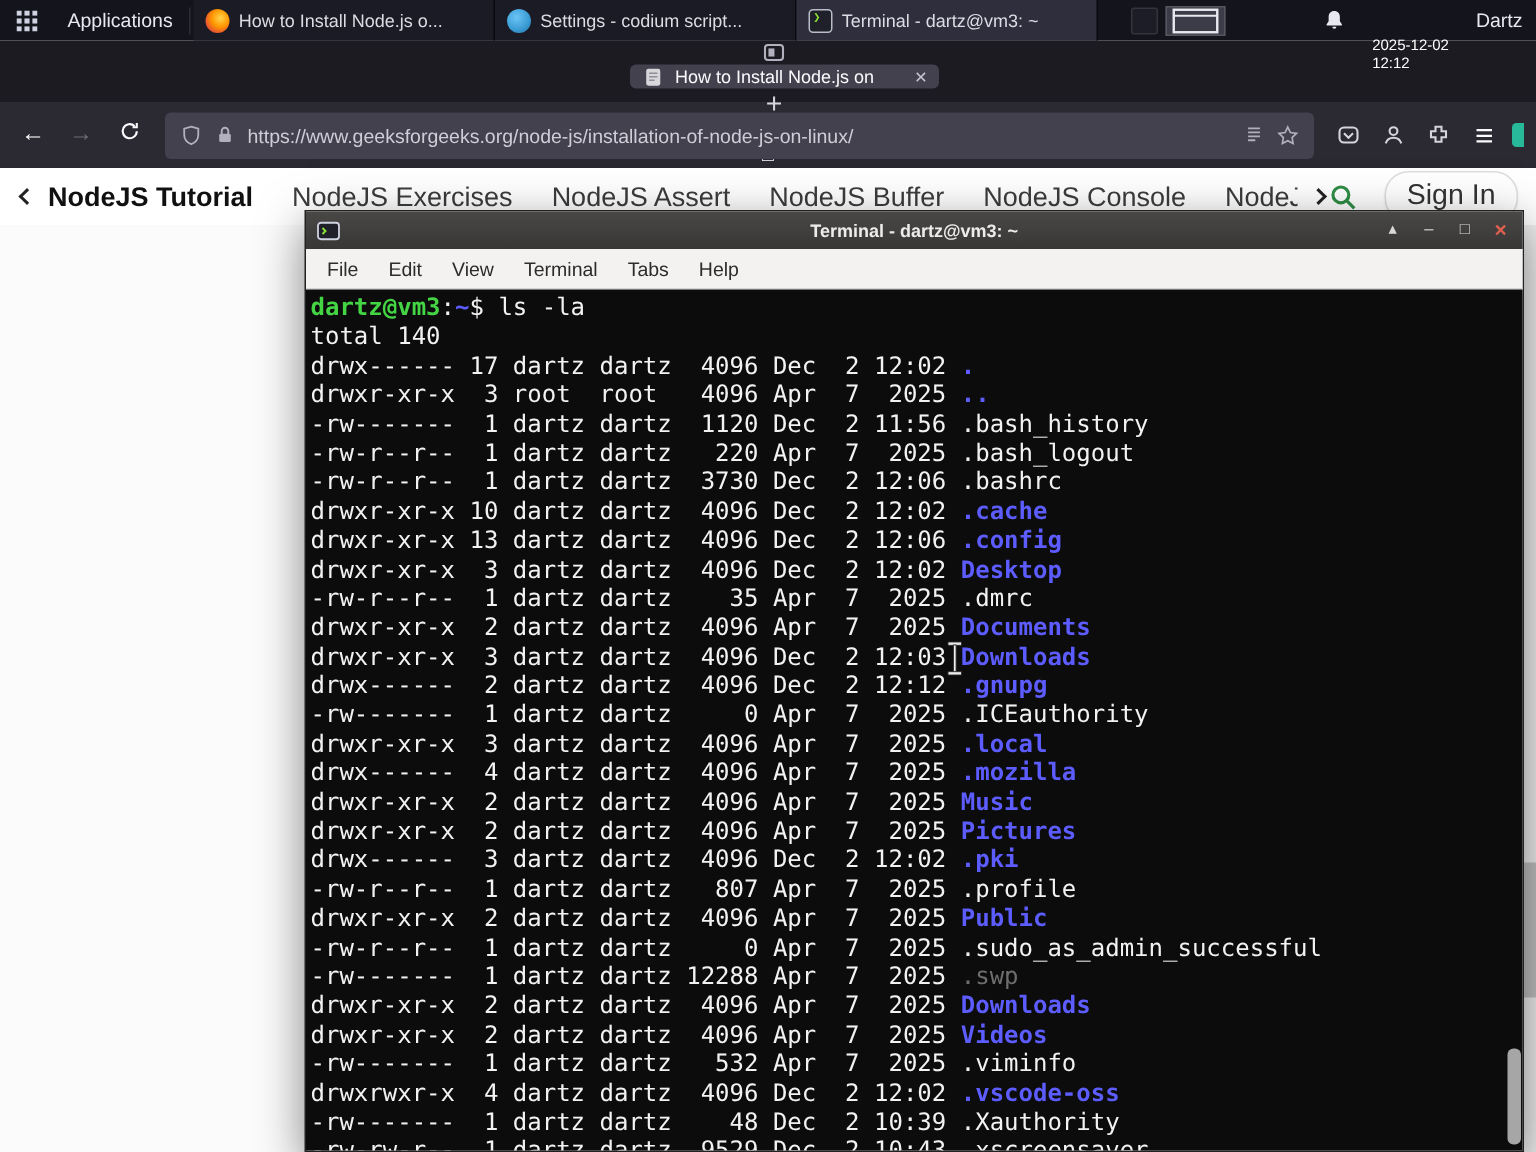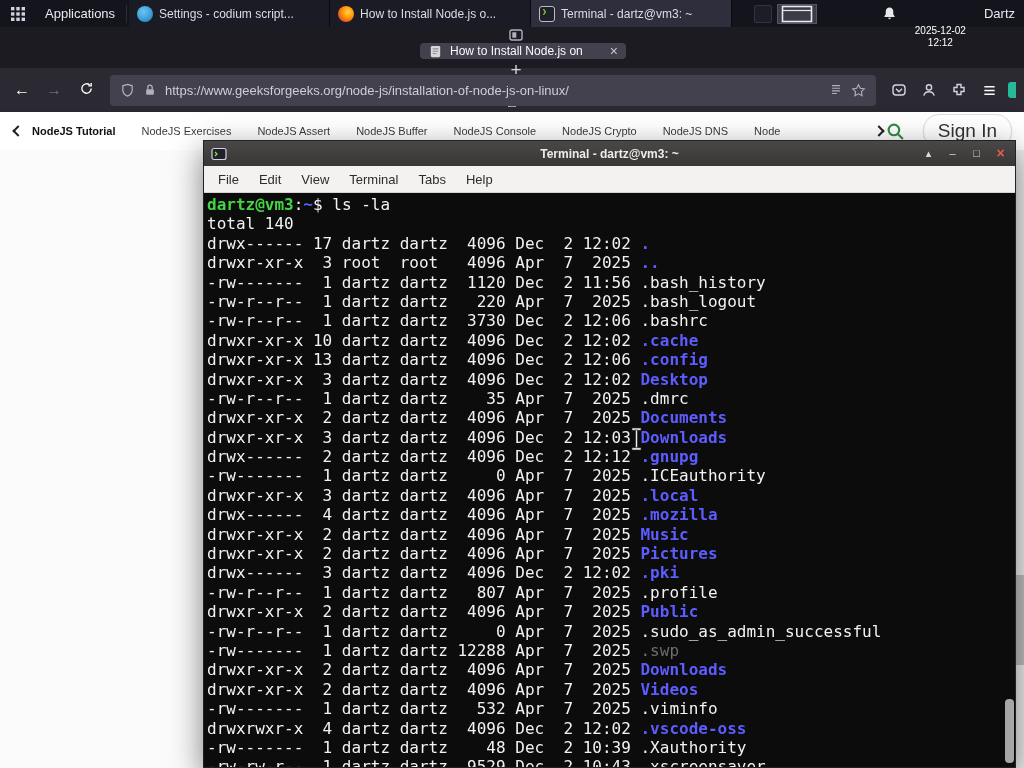--- a/index.html
+++ b/index.html
@@ -23,21 +23,21 @@
   .tlabel{white-space:nowrap;overflow:hidden;flex:1;}
   .ticon{width:16px;height:16px;flex:0 0 16px;display:inline-block;}
   .icon-firefox{border-radius:50%;background:radial-gradient(circle at 62% 38%,#ffd54a 0%,#ff9500 42%,#e6562e 72%,#93285c 100%);}
   .icon-codium{border-radius:50%;background:radial-gradient(circle at 40% 35%,#6cc4f5 0%,#3d9fd6 55%,#1e6fa8 100%);}
   .icon-terminal{background:#20202a;border:1px solid #b9bcc9;border-radius:3px;position:relative;}
   .icon-terminal::after{content:"❯";position:absolute;left:2px;top:0px;font-size:8px;color:#8ae234;font-family:"DejaVu Sans Mono",monospace;}
   #tray{display:flex;align-items:center;gap:5px;margin-left:22px;}
   .traybox{width:18px;height:18px;background:#1d1d27;border:1px solid #34343f;border-radius:2px;}
   .pagerbox{width:40px;height:20px;background:#3c3c48;border:1px solid #55555f;display:flex;align-items:center;justify-content:center;}
   .pright{flex:1;}
-  #clock{font-size:10px;line-height:11.5px;text-align:center;color:#fff;margin-top:46px;}
+  #clock{font-size:10px;line-height:11.5px;text-align:left;color:#fff;margin-top:46px;}
   .pitem{padding:0 9px;display:flex;align-items:center;height:100%;}
 
   
   #firefox{position:absolute;top:27px;left:0;right:0;bottom:0;background:#fdfdfd;z-index:1;}
   .tabbar{height:41px;background:#1c1b22;display:flex;align-items:center;padding-left:8px;flex-direction:column;}
   .sqbtn{width:28px;height:28px;display:flex;align-items:center;justify-content:center;color:#fbfbfe;border-radius:4px;}
   .tab{margin-left:14px;width:206px;height:33px;background:#42414d;border-radius:4px;display:flex;align-items:center;
        gap:7px;padding:0 8px;color:#fbfbfe;font-size:12px;}
   .tab .ttl{flex:1;white-space:nowrap;overflow:hidden;}
   .tab .tclose{color:#c7c5d1;font-size:14px;}
@@ -55,21 +55,21 @@
   .urltext{flex:1;font-size:13px;color:#cfcdd8;white-space:nowrap;overflow:hidden;}
   .ibtn{width:26px;height:26px;display:flex;align-items:center;justify-content:center;}
   .pinned{width:8px;height:16px;background:#27b999;border-radius:3px 0 0 3px;margin-left:2px;}
 
   .sitenav{height:38px;background:#fff;box-shadow:0 2px 5px rgba(0,0,0,.2);display:flex;align-items:center;
            padding:0 12px 0 14px;position:relative;}
   .chev{width:8px;height:8px;flex:0 0 auto;}
   .chev-left{border-left:2.6px solid #222;border-bottom:2.6px solid #222;transform:rotate(45deg);}
   .chev-right{border-right:2.6px solid #222;border-top:2.6px solid #222;transform:rotate(45deg);}
   .navlinks{display:flex;gap:26px;align-items:center;flex:1;overflow:hidden;margin:0 10px;white-space:nowrap;}
-  .navlink{font-size:11px;color:#3c3c3c;}
+  .navlink{font-size:18px;color:#3c3c3c;}
   .navlink.first{font-weight:bold;color:#111;}
   .signin{margin-left:14px;padding:5px 14px;border:1px solid #ddd;border-radius:16px;background:#fff;
           font-size:19px;color:#333;box-shadow:0 1px 2px rgba(0,0,0,.08);}
   .page{position:absolute;top:123px;left:0;right:0;bottom:0;background:#fbfbfb;}
   .pg-scrolltrack{position:absolute;right:0;top:0;bottom:0;width:8px;background:#f0f0f0;}
   .pg-thumb{position:absolute;right:0;top:425px;height:90px;width:8px;background:#c1c1c1;}
 
   
   #terminal{position:absolute;left:203px;top:140px;width:813px;height:628px;display:flex;flex-direction:column;
             z-index:5;border:1px solid #222;box-shadow:0 10px 30px rgba(0,0,0,.5);}
@@ -111,26 +111,26 @@
           <rect x="0" y="10.6" width="3.4" height="3.4"></rect>
             <rect x="5.3" y="10.6" width="3.4" height="3.4"></rect>
             <rect x="10.6" y="10.6" width="3.4" height="3.4"></rect>
         </g>
       </svg>
       <span>Applications</span>
     </div>
     <div class="psep"></div>
     <div id="taskbar">
         <div class="task">
+          <span class="ticon icon-firefox"></span>
+          <span class="tlabel">How to Install Node.js o...</span>
+        </div>
+        <div class="task">
           <span class="ticon icon-codium"></span>
           <span class="tlabel">Settings - codium script...</span>
-        </div>
-        <div class="task">
-          <span class="ticon icon-firefox"></span>
-          <span class="tlabel">How to Install Node.js o...</span>
         </div>
         <div class="task active">
           <span class="ticon icon-terminal"></span>
           <span class="tlabel">Terminal - dartz@vm3: ~</span>
         </div>
       </div>
     <div id="tray">
       <div class="traybox"></div>
       <div class="pagerbox">
         <svg width="32" height="18" viewBox="0 0 32 18">

